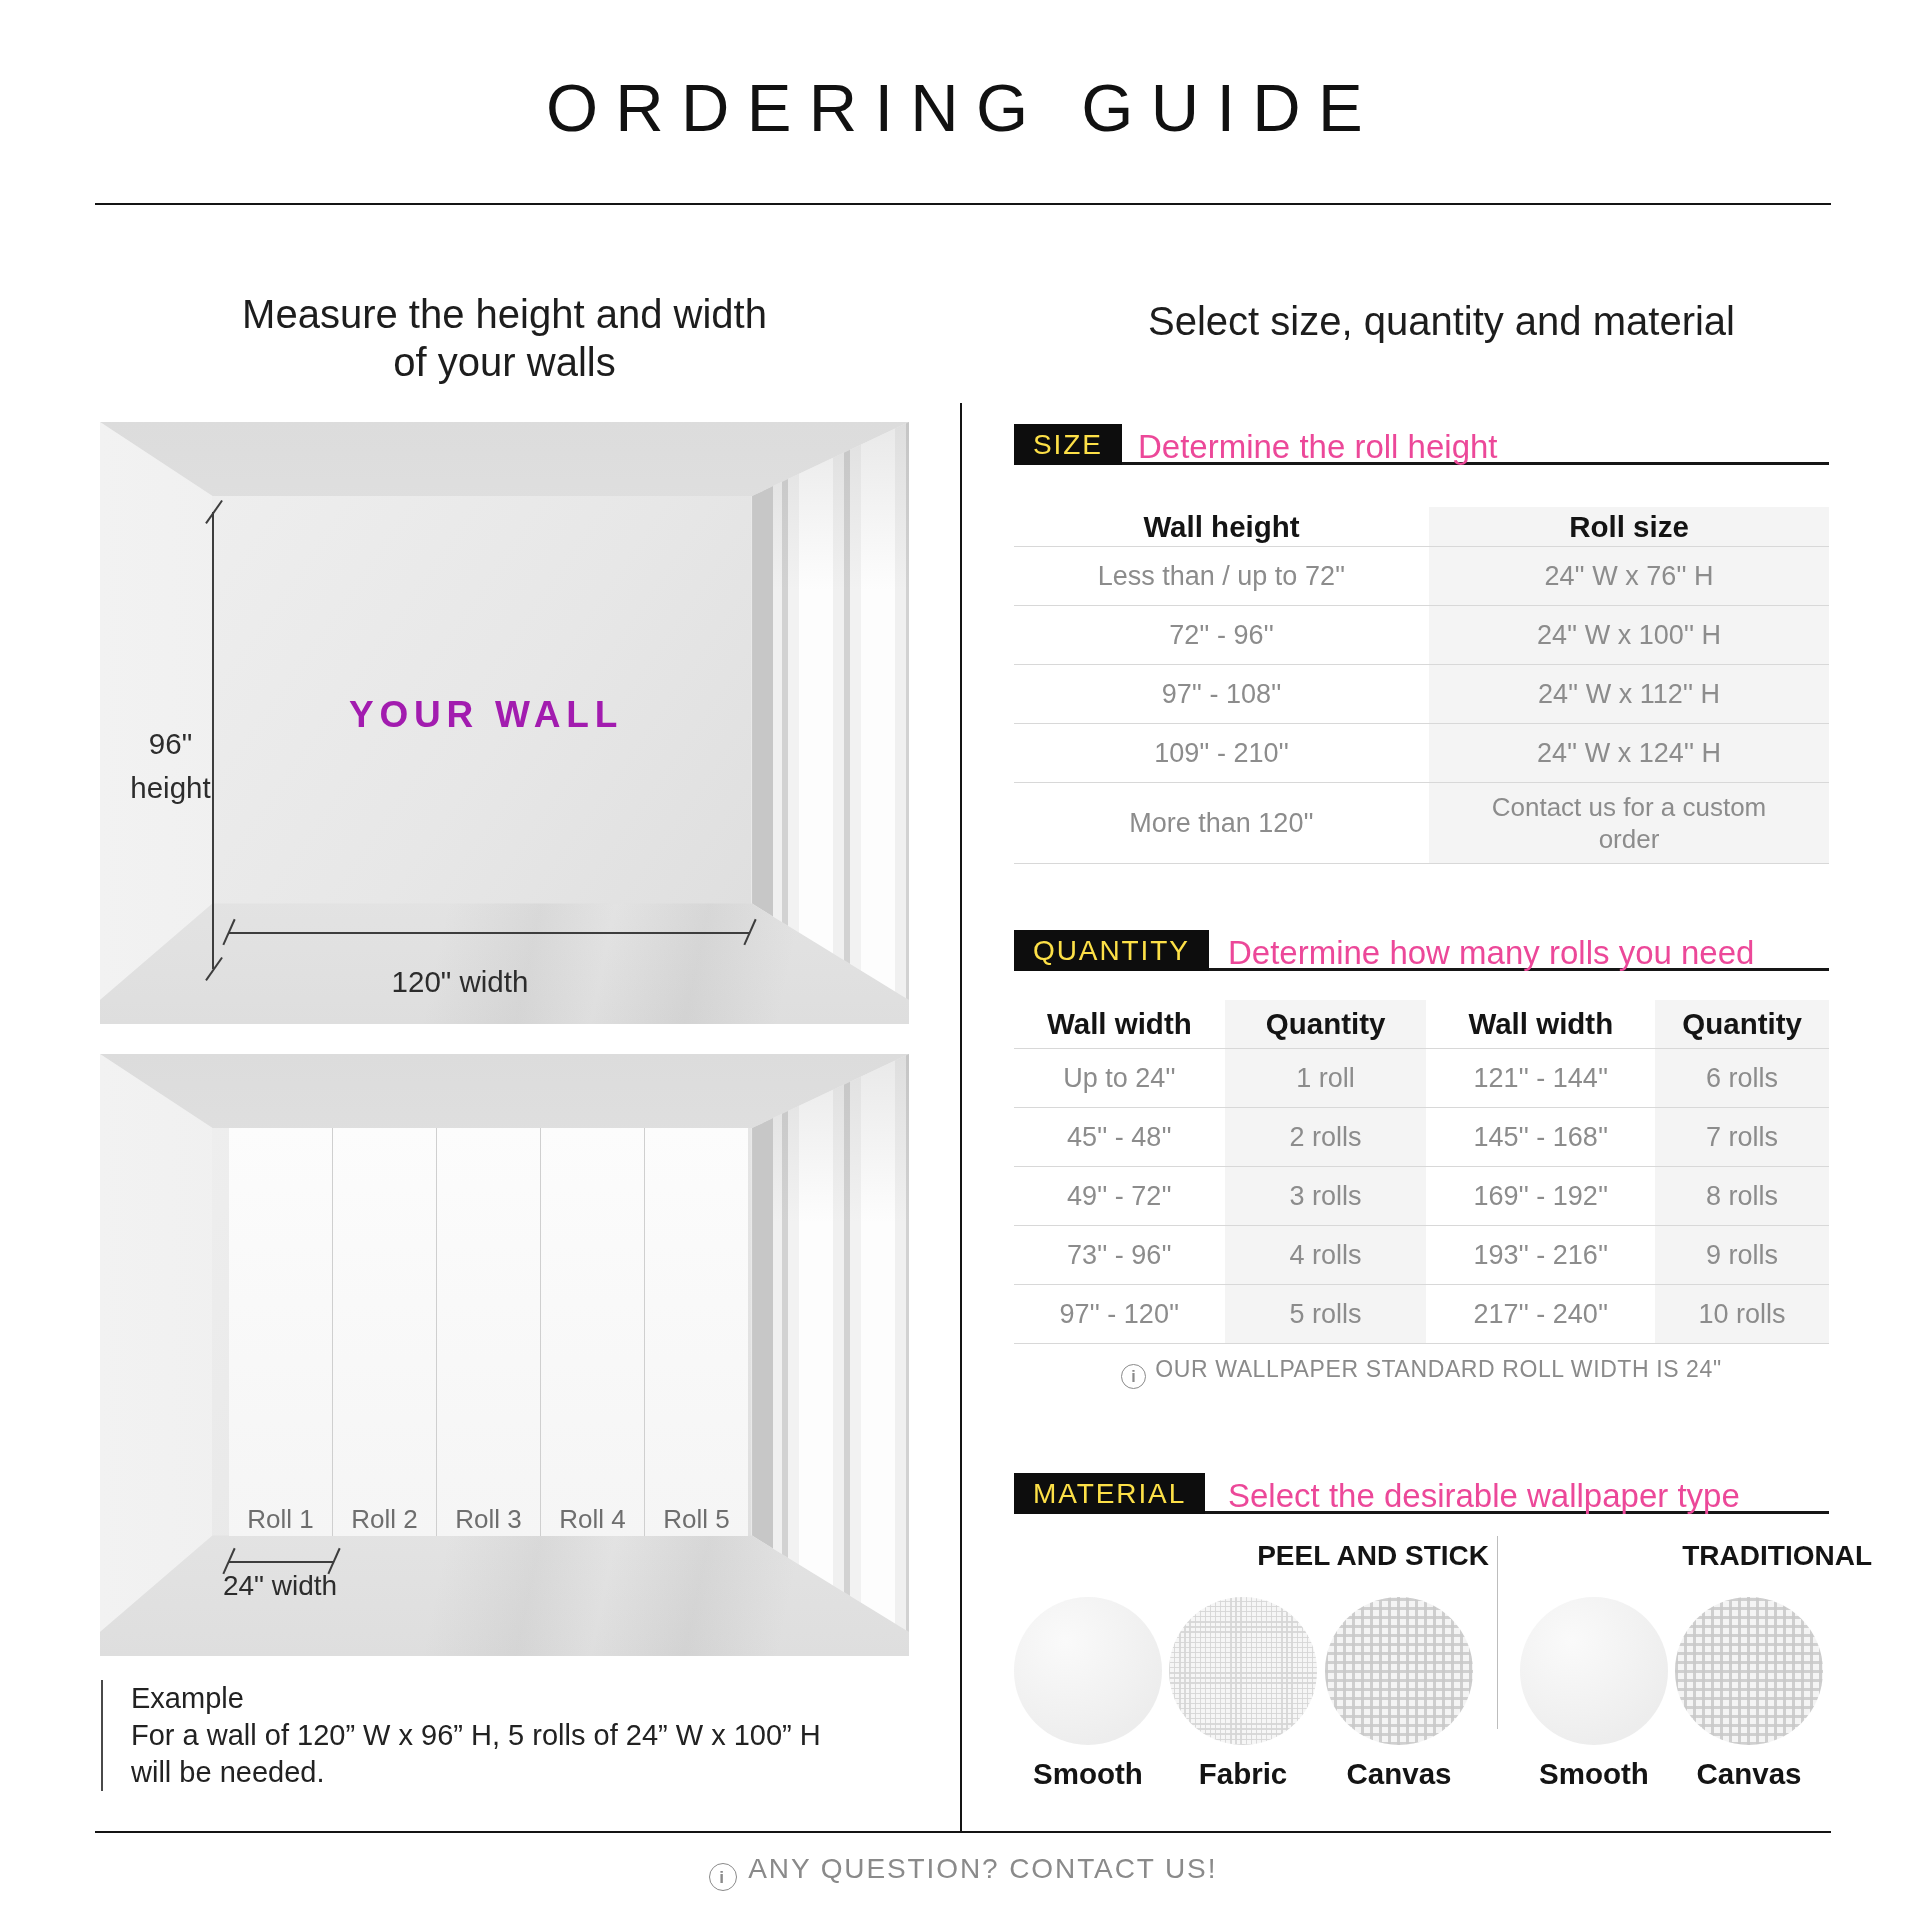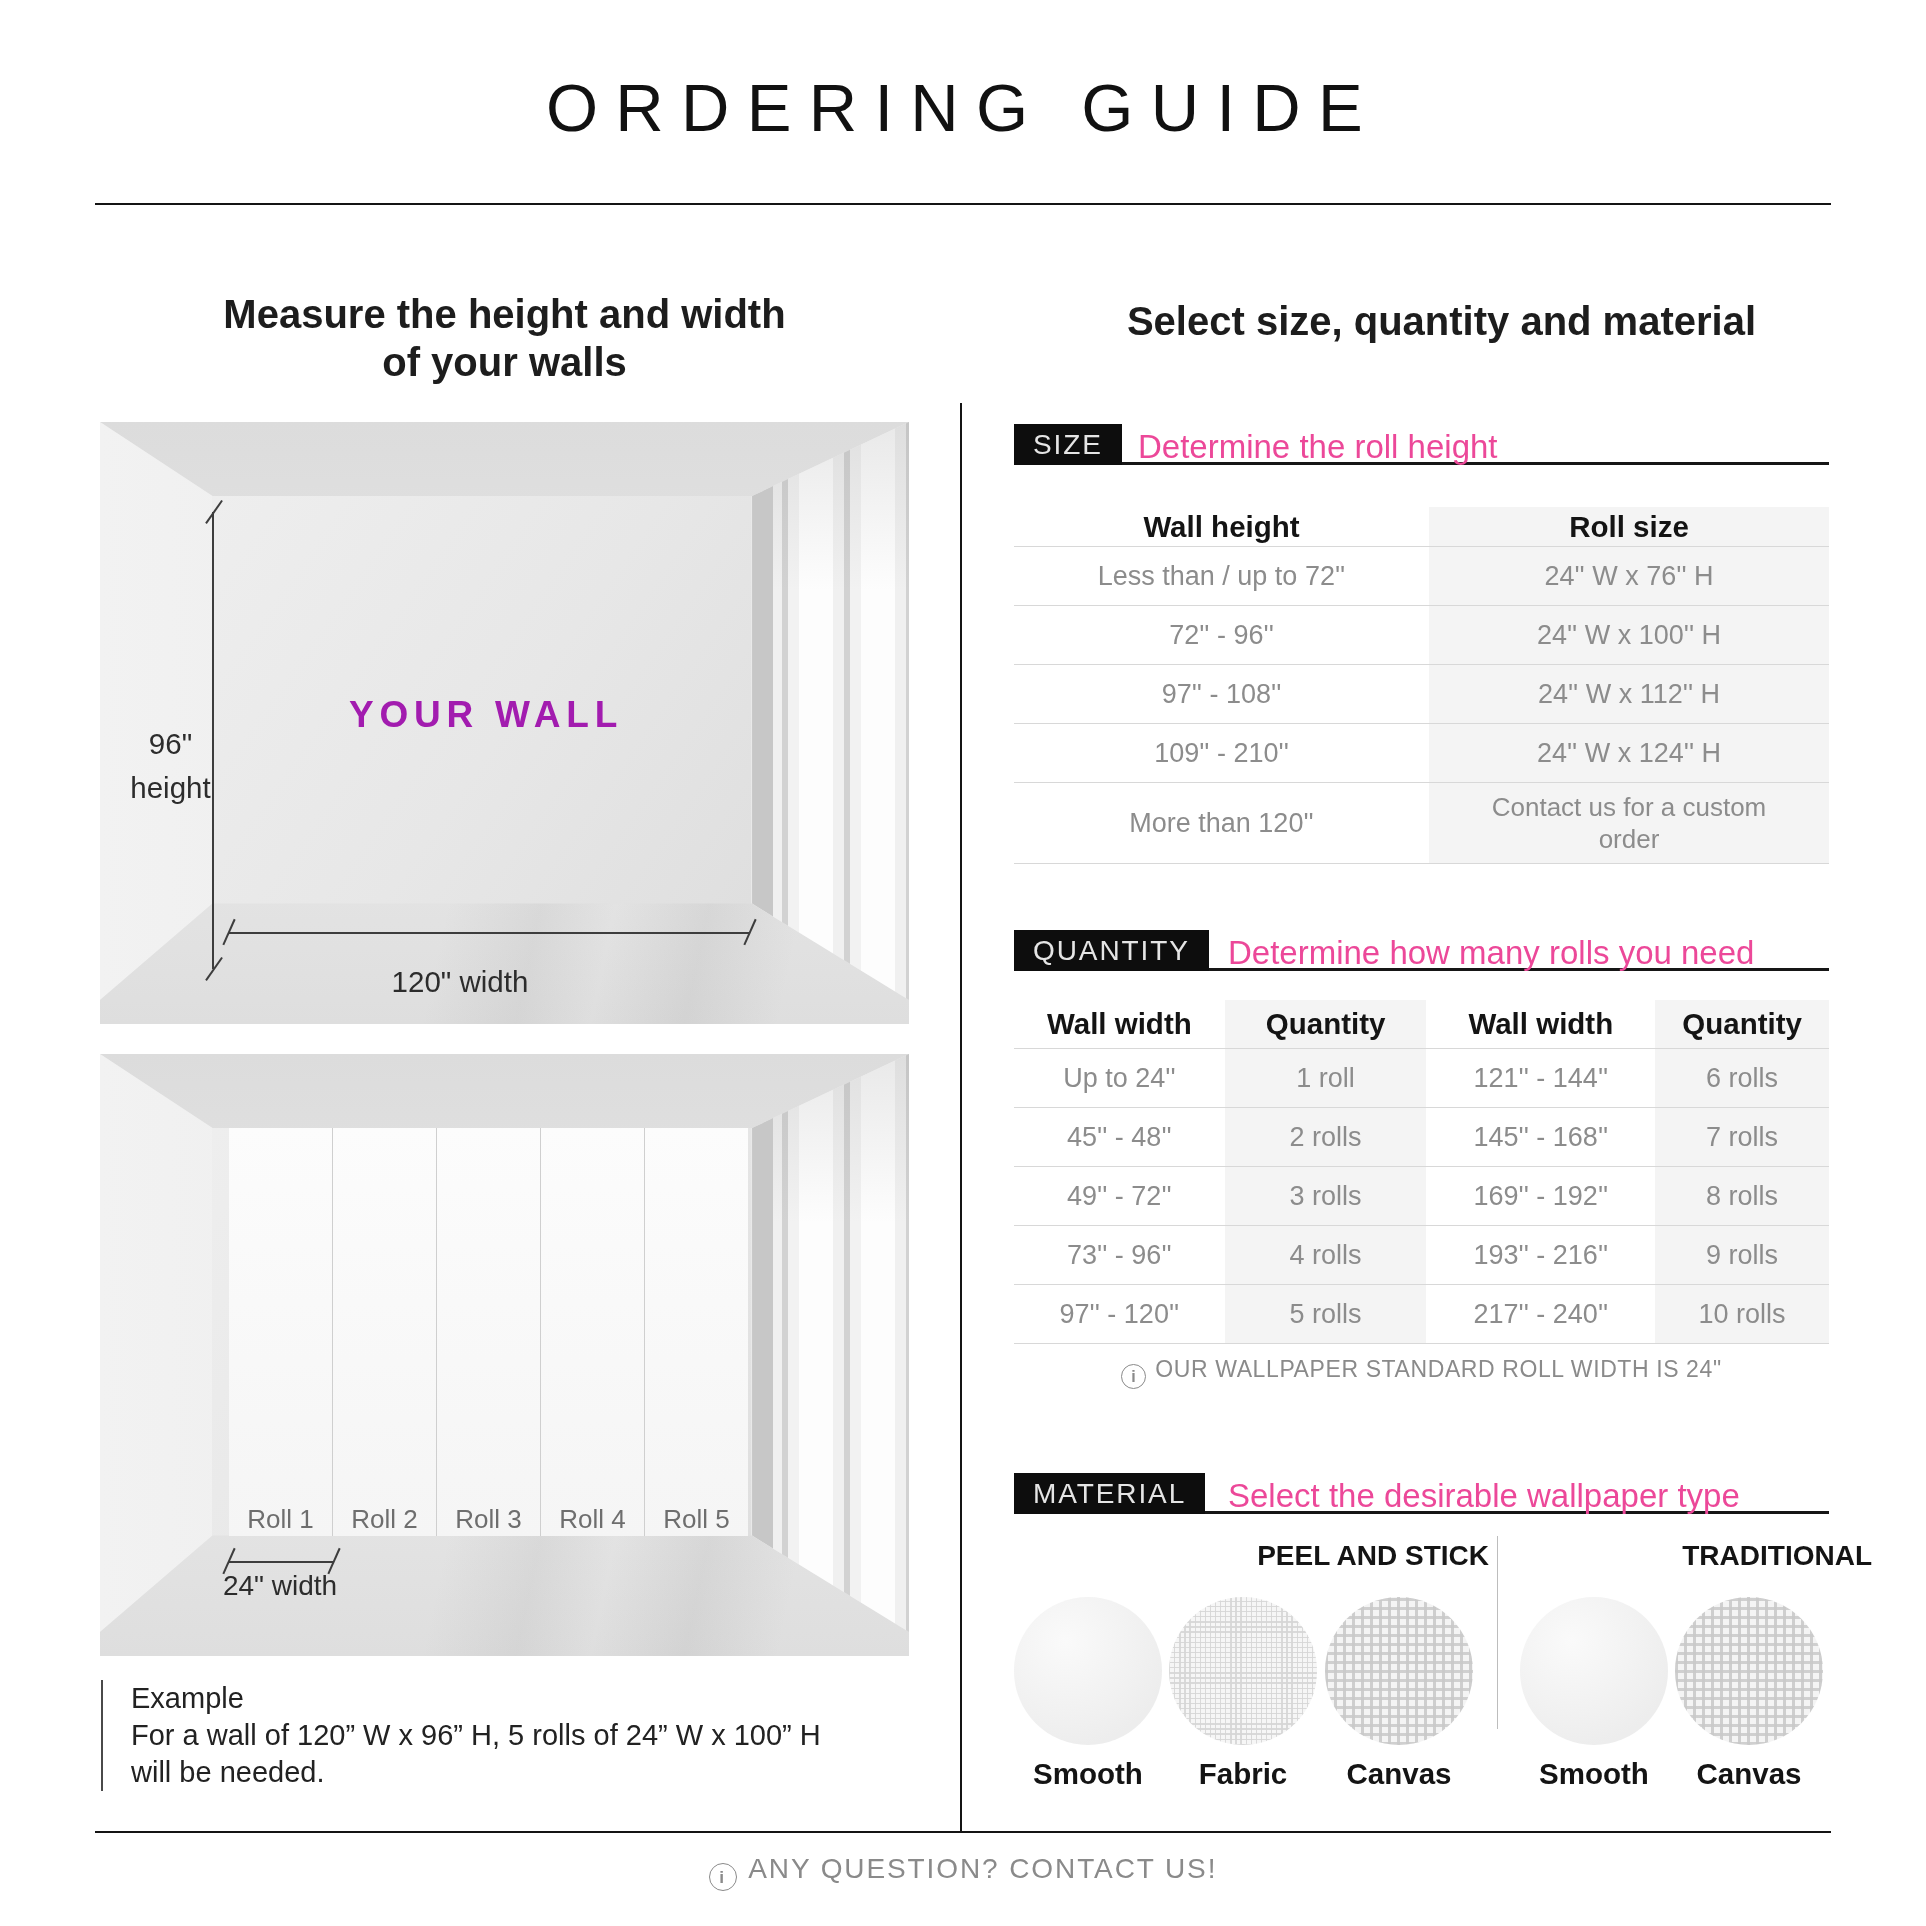--- a/index.html
+++ b/index.html
@@ -7,21 +7,21 @@
   #canvas{position:relative;width:1926px;height:1926px;background:#ffffff;overflow:hidden;}
 
   
   .page-title{position:absolute;top:69px;left:0;width:100%;text-align:center;
     font-size:67px;font-weight:400;letter-spacing:17.3px;color:#111;}
   .hrule{position:absolute;left:95px;width:1736px;height:1.9px;background:#141414;}
   .hrule.top{top:203px}
   .hrule.bottom{top:1831px}
   .col-divider{position:absolute;left:960px;top:403px;width:1.9px;height:1428px;background:#141414;}
 
-  .col-heading{position:absolute;text-align:center;font-size:40px;line-height:48px;color:#1d1d1d;font-weight:bold;}
+  .col-heading{position:absolute;text-align:center;font-size:40px;line-height:48px;color:#1d1d1d;}
   .left-heading{left:100px;width:809px;top:290px;}
   .right-heading{left:1034px;width:815px;top:297px;}
 
   
   .room{position:absolute;left:100px;width:809px;height:602px;background:#e9e9e9;overflow:hidden;}
   .room1{top:422px}
   .room2{top:1054px}
   .surface{position:absolute;inset:0;}
   .ceiling{clip-path:polygon(0 0,100% 0,80.6% 12.3%,13.9% 12.3%);
     background:linear-gradient(180deg,#dcdcdc 0%,#eeeeee 90%);}
@@ -58,21 +58,21 @@
   .panels{position:absolute;left:129px;top:74px;width:519px;height:408px;display:flex;}
   .panel{position:relative;flex:1;background:linear-gradient(180deg,#fcfcfc,#f5f5f5);border-right:1.3px solid #cfcfcf;}
   .panel:last-child{border-right:none;}
   .roll-label{position:absolute;left:0;right:0;bottom:1.3px;text-align:center;font-size:26px;color:#6e6e6e;}
 
   
   .example{position:absolute;left:101px;top:1680px;border-left:2.6px solid #4a4a4a;padding-left:28px;
     font-size:29px;line-height:37px;color:#222;}
 
   
-  .badge{position:absolute;left:1014px;height:41px;line-height:41px;background:#0d0d0d;color:#e5e5e5;
+  .badge{position:absolute;left:1014px;height:41px;line-height:41px;background:#0d0d0d;color:#fde047;
     padding:0 19px;font-size:28px;letter-spacing:1.9px;z-index:2;text-align:right;}
   .sec-sub{position:absolute;font-size:33px;color:#ec4899;white-space:nowrap;z-index:2;}
   .sec-line{position:absolute;left:1014px;width:815px;height:2.6px;background:#161616;}
 
   .badge.size{top:424px}      .sub.size{left:1138px;top:428px}      .line.size{top:462px}
   .badge.qty{top:930px}      .sub.qty{left:1228px;top:934px}      .line.qty{top:968px}
   .badge.mat{top:1473px}      .sub.mat{left:1228px;top:1477px}      .line.mat{top:1511px}
 
   
   .tbl{position:absolute;left:1014px;width:815px;}

